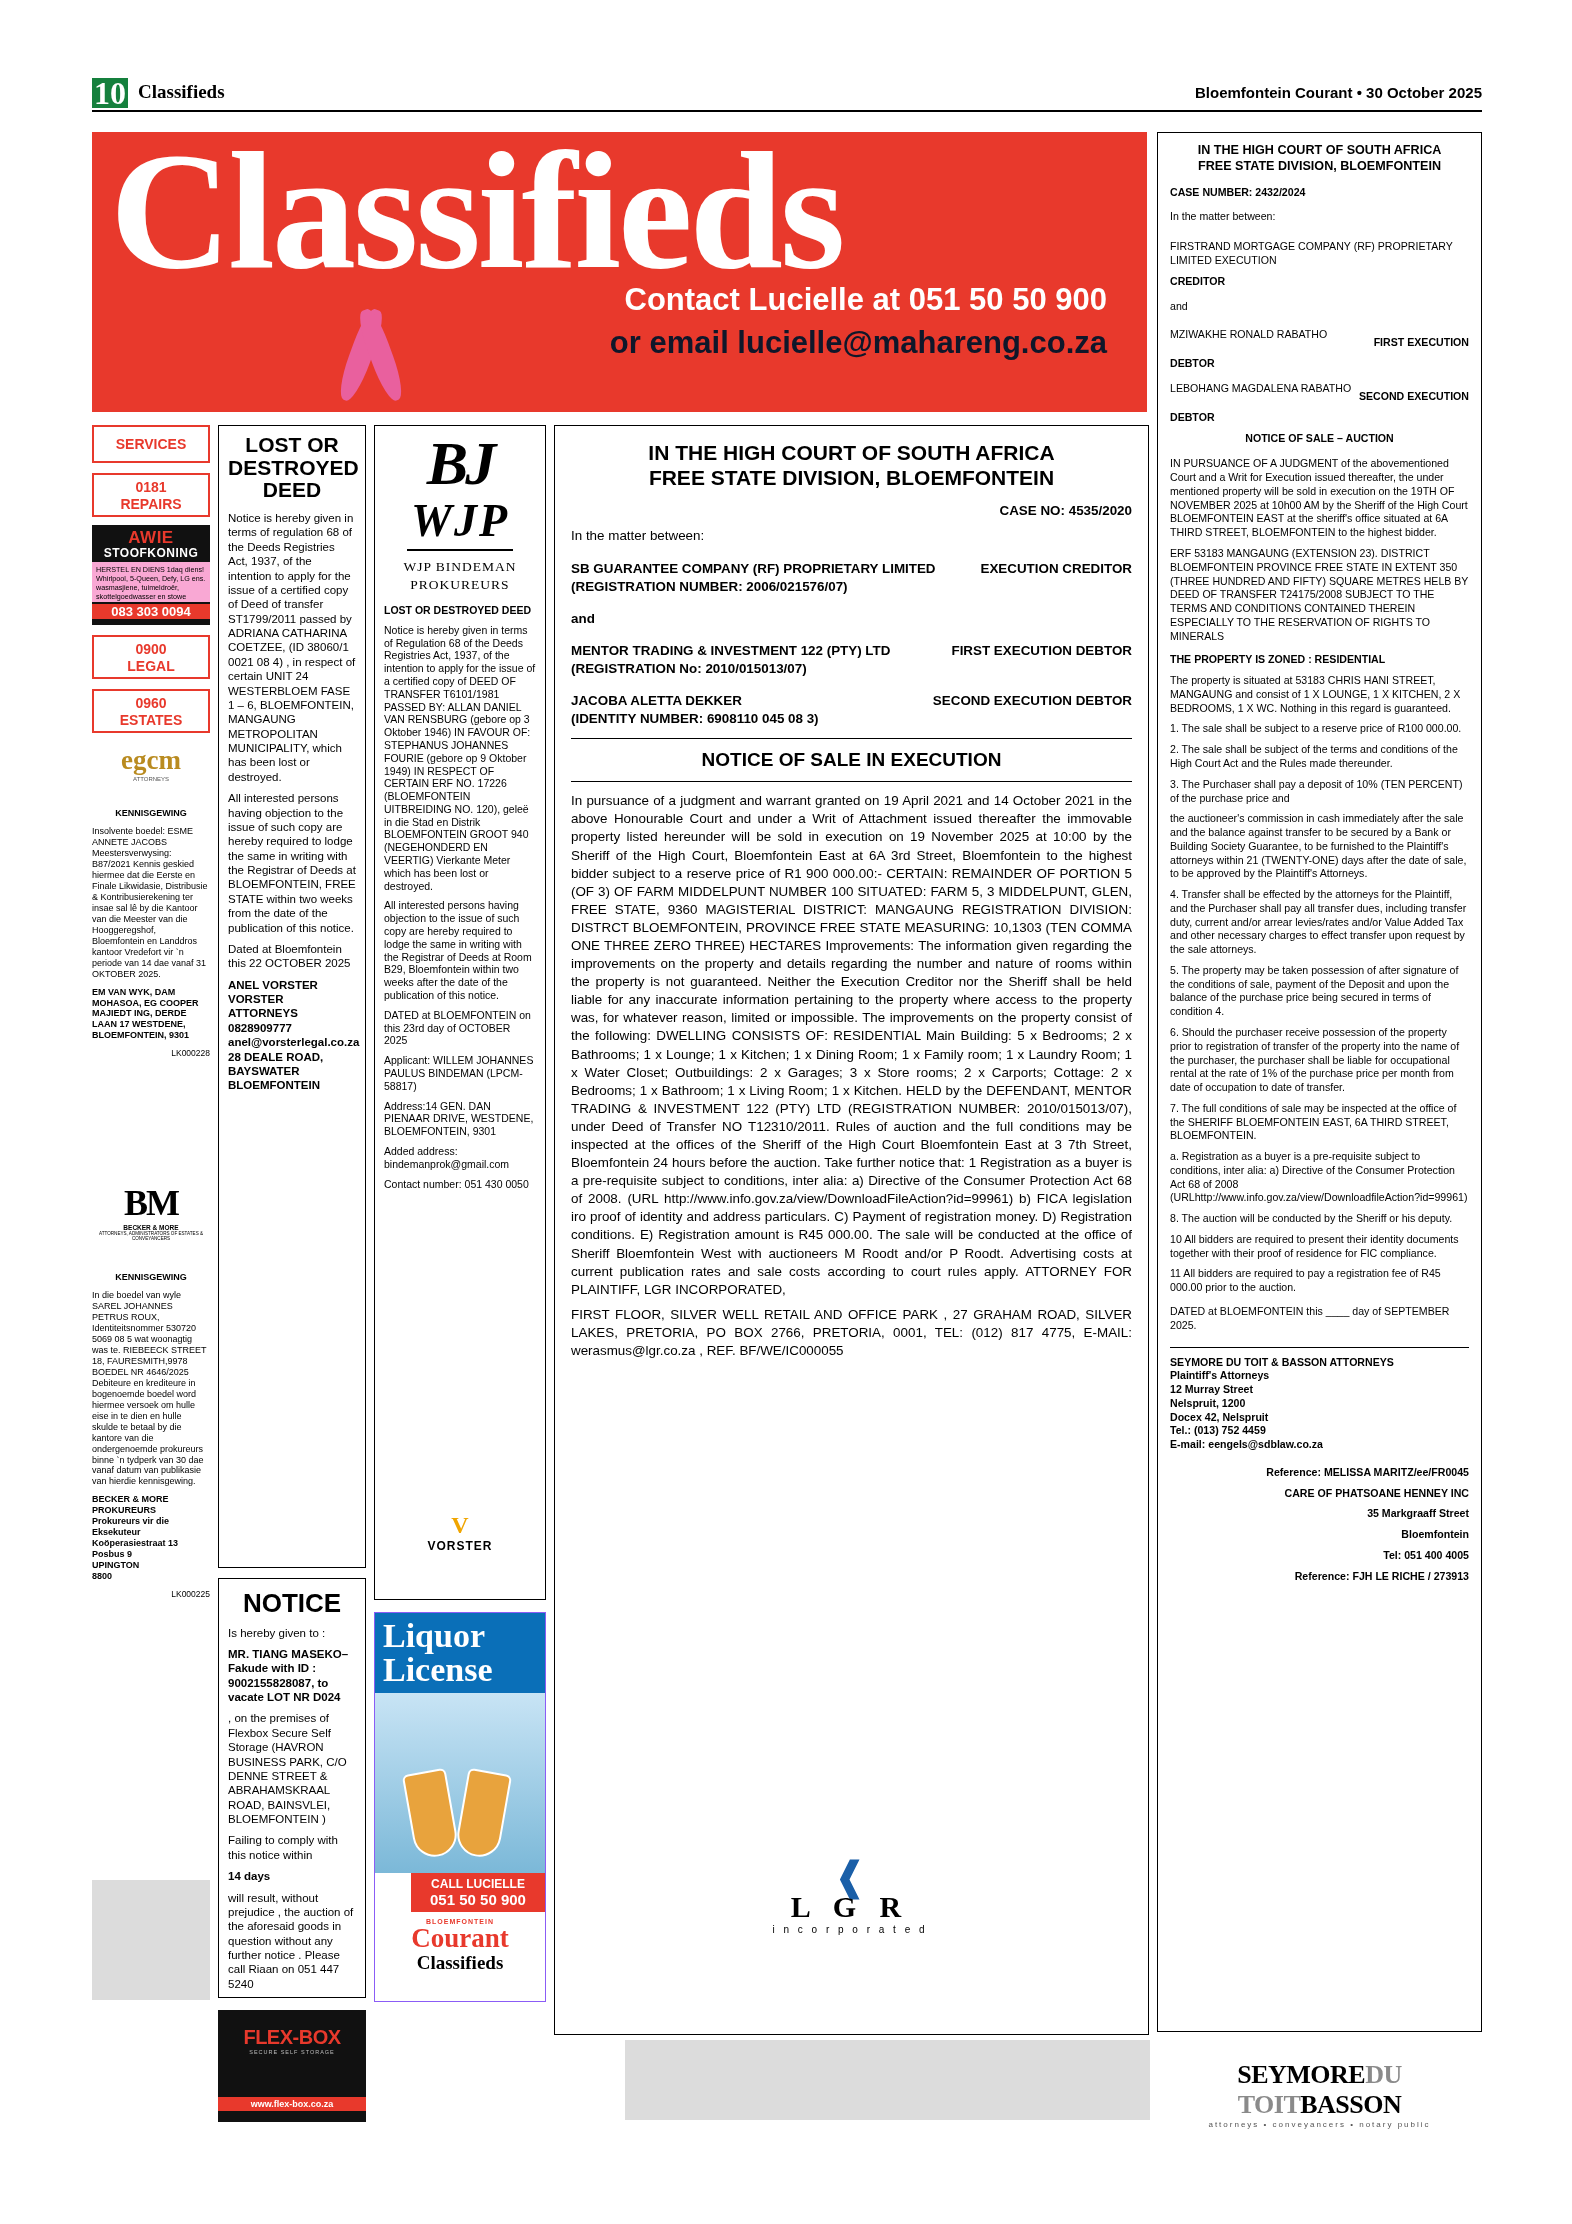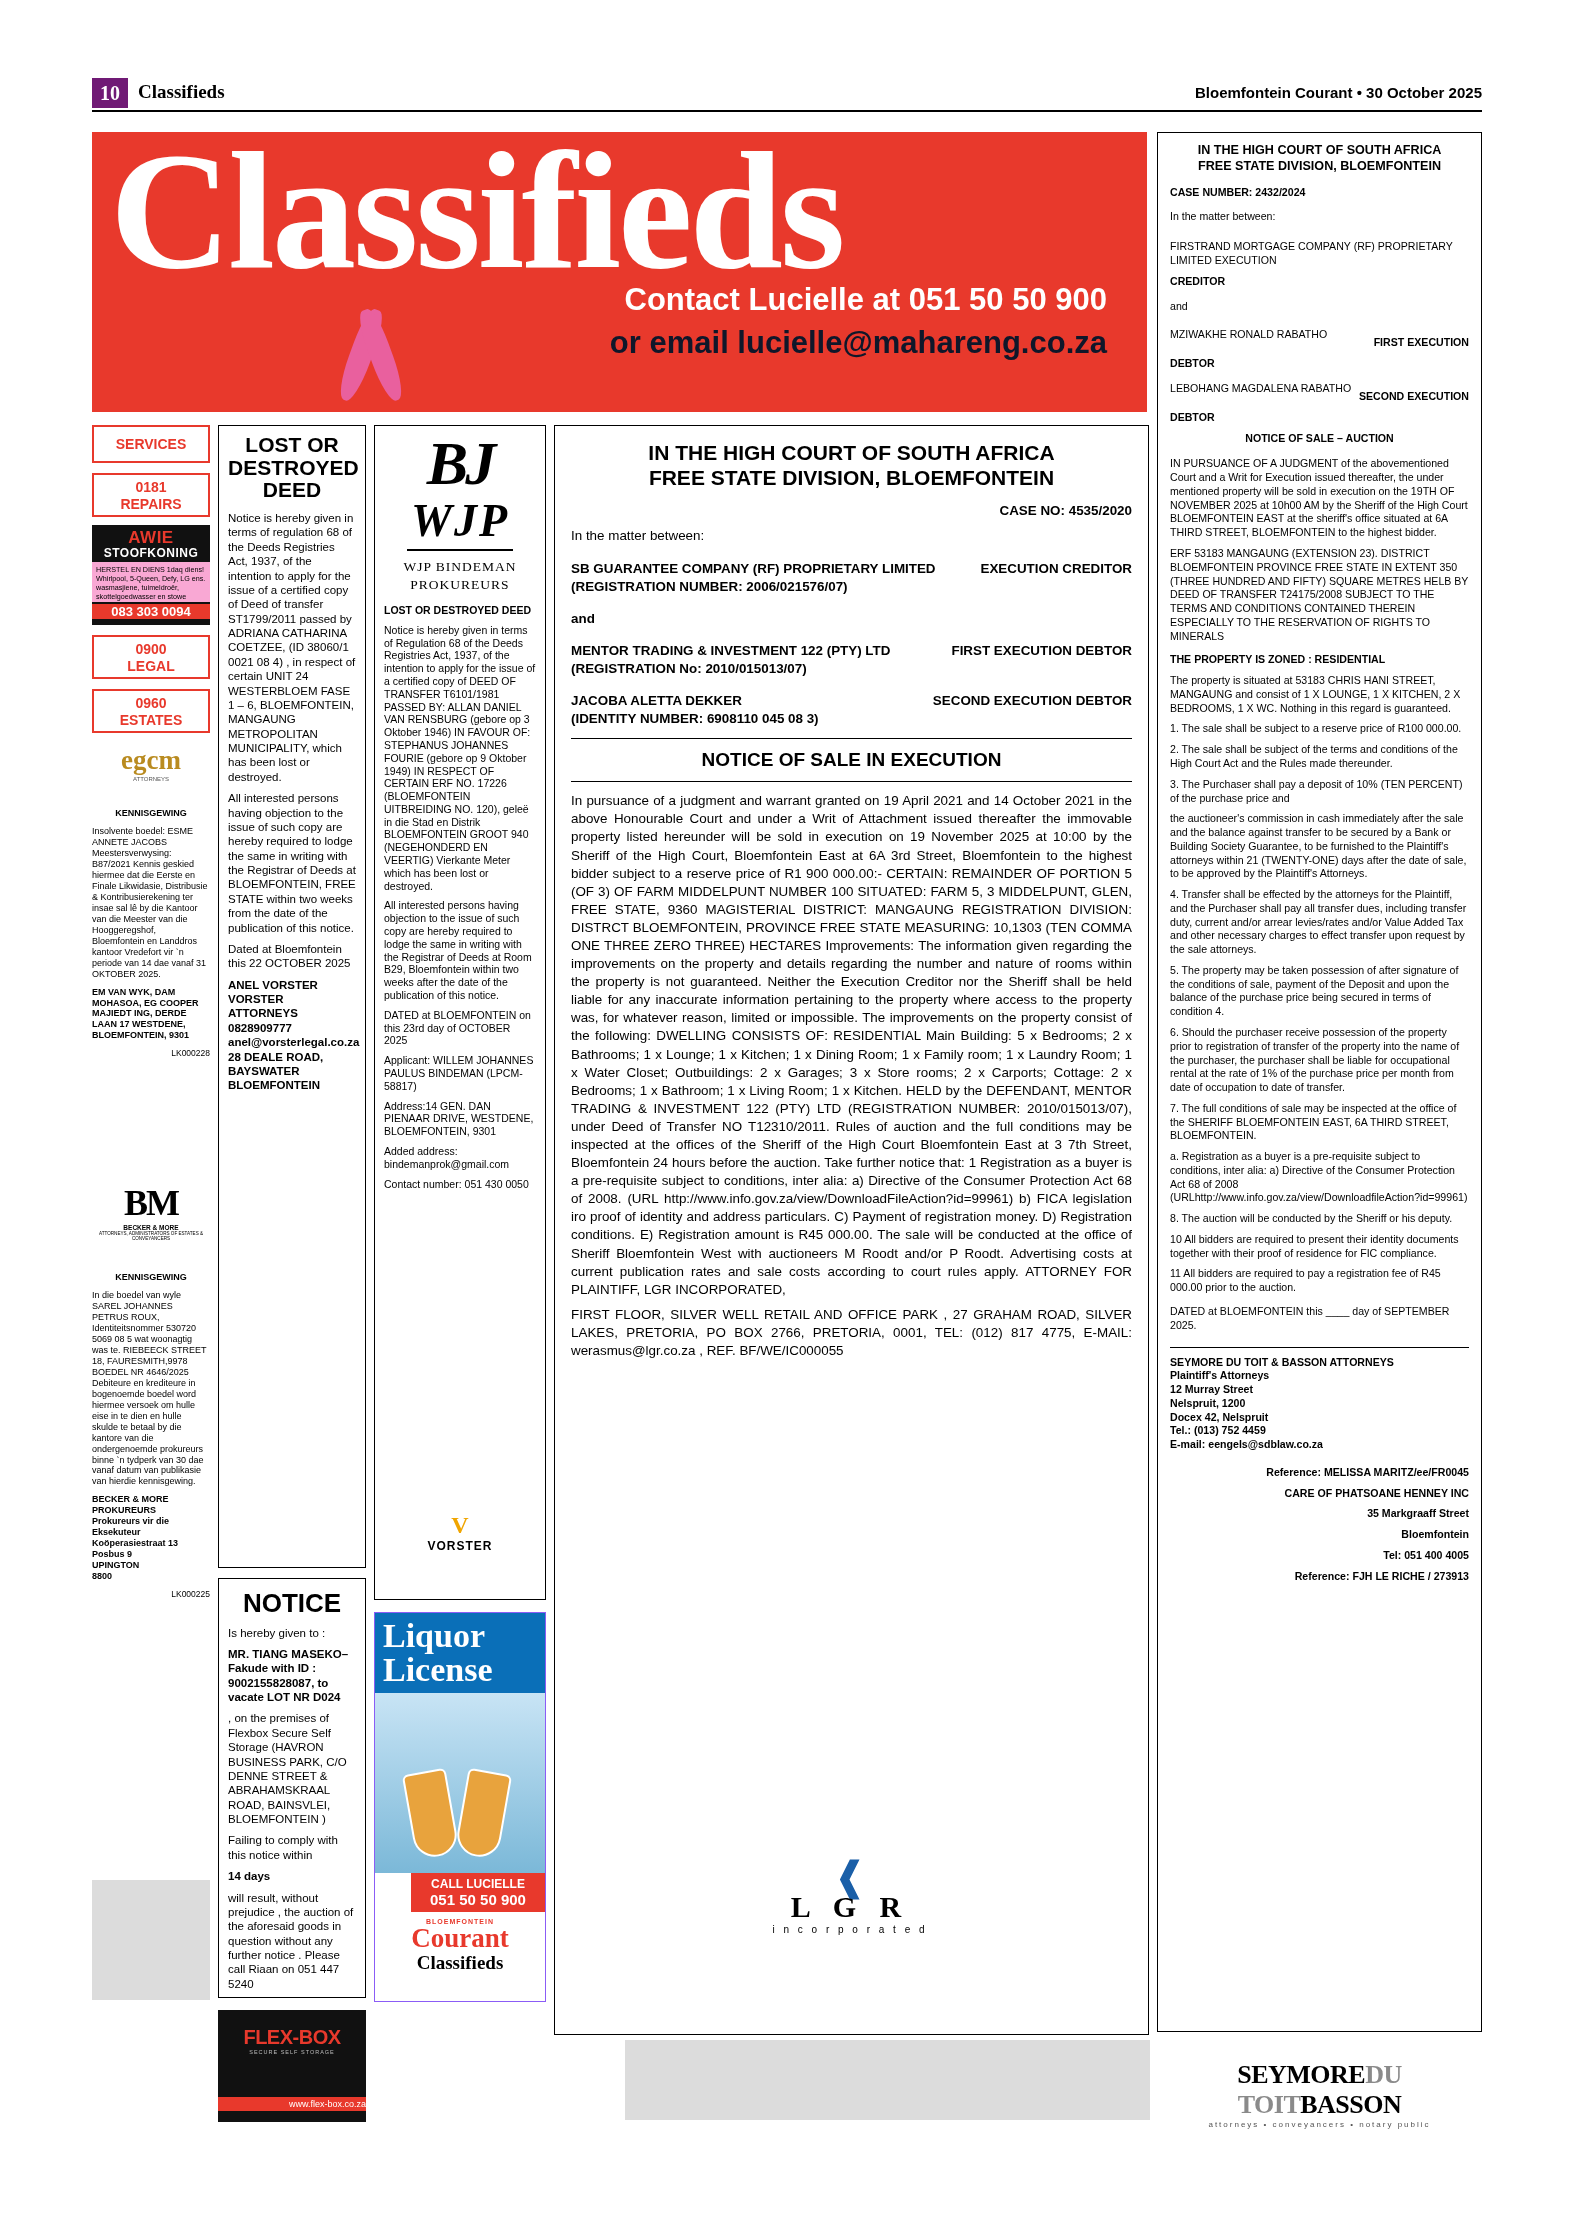--- a/index.html
+++ b/index.html
@@ -8,22 +8,22 @@
     width: 1572px; height: 2224px;
     background: #ffffff;
     font-family: "Liberation Sans", sans-serif;
     color: #000;
     position: relative;
   }
   .page { position:relative; width:1572px; height:2224px; padding: 0; }
 
   
   .topbar { position:absolute; left:92px; top:78px; width:1390px; height:34px; border-bottom:2px solid #000; }
-  .pagenum { position:absolute; left:0; top:0; width:36px; height:30px; background:#701a75; color:#fff;
-             font-family:"Liberation Serif", serif; font-size:20px; font-weight:bold; text-align:center; line-height:30px; }
+  .pagenum { position:absolute; left:0; top:0; width:36px; height:30px; background:#15803d; color:#fff;
+             font-family:"Liberation Serif", serif; font-size:32px; font-weight:bold; text-align:center; line-height:30px; }
   .topbar .sect { position:absolute; left:46px; top:3px; font-family:"Liberation Serif", serif; font-size:19px; font-weight:bold; }
   .topbar .right { position:absolute; right:0; top:6px; font-size:15px; font-weight:bold; }
 
   
   .banner { position:absolute; left:92px; top:132px; width:1055px; height:280px; background:#e8392c; overflow:hidden; }
   .banner .title { position:absolute; left:18px; top:-18px; font-family:"Liberation Serif", serif; font-size:168px;
                    font-weight:bold; color:#fff; letter-spacing:-3px; }
   .ribbon { position:absolute; left:250px; top:175px; width:60px; height:110px; }
   .ribbon .b1, .ribbon .b2 {
     position:absolute; width:22px; height:96px; border-radius:40% 40% 45% 45%;
@@ -69,21 +69,21 @@
 
   
   .c2box { left:218px; top:425px; width:148px; height:1143px; }
   .c2title { font-size:21px; font-weight:bold; text-align:center; line-height:1.08; margin-bottom:9px; }
   .notice2 { left:218px; top:1578px; width:148px; height:420px; }
   .noticeTitle { font-size:26px; font-weight:bold; text-align:center; margin-bottom:6px; }
   .flexbox { position:absolute; left:218px; top:2010px; width:148px; height:112px; background:#111; }
   .flexbox .fb1 { color:#fff; font-weight:bold; font-size:20px; text-align:center; padding-top:16px; letter-spacing:-0.5px; }
   .flexbox .fb1 em { color:#e8392c; font-style:normal; }
   .flexbox .fb2 { color:#bbb; font-size:5.5px; text-align:center; letter-spacing:1px; }
-  .flexbox .fb3 { background:#e8392c; color:#fff; font-size:9px; text-align:right; margin-top:42px; padding:2px 0; font-weight:normal;}
+  .flexbox .fb3 { background:#e8392c; color:#fff; font-size:9px; text-align:center; margin-top:42px; padding:2px 0; font-weight:bold;}
 
   
   .c3box { left:374px; top:425px; width:172px; height:1175px; }
   .wjp-logo { text-align:center; font-family:"Liberation Serif", serif;font-style:italic; }
   .wjp-logo .bj { font-size:62px; font-weight:bold; line-height:0.95; letter-spacing:-3px; }
   .wjp-logo .wjp { font-size:46px; font-weight:bold; letter-spacing:2px; border-bottom:2px solid #000; display:inline-block; padding:0 4px;}
   .wjp-name { text-align:center; font-family:"Liberation Serif", serif; font-size:13.5px; letter-spacing:1px; margin:8px 0 2px; }
   .wjp-name2 { text-align:center; font-family:"Liberation Serif", serif; font-size:13.5px; letter-spacing:1px; margin-bottom:10px;}
   .vorster { position:absolute; left:380px; top:1512px; width:160px; height:46px; text-align:center; }
   .vorster .v { font-family:"Liberation Serif", serif; font-size:24px; font-weight:bold; color:#f0a500; }

